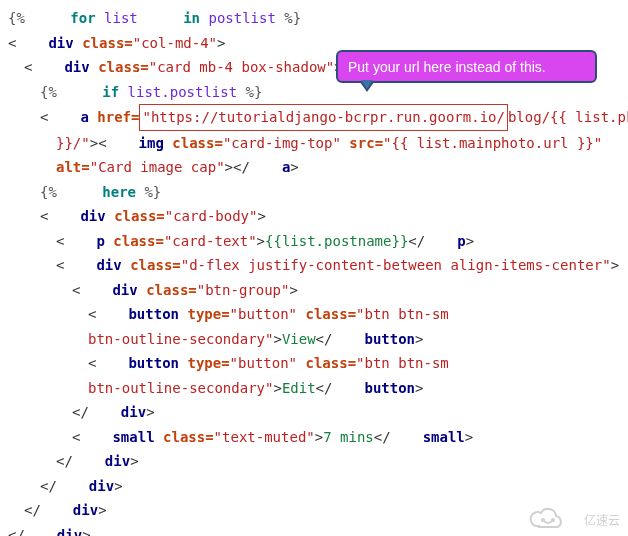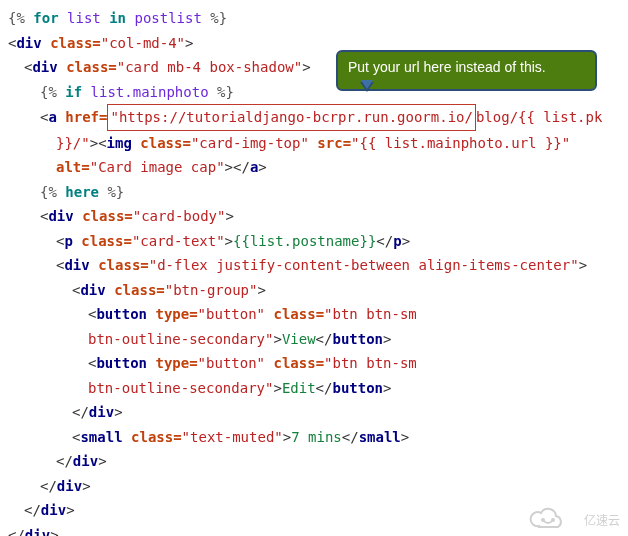--- a/index.html
+++ b/index.html
@@ -19,44 +19,44 @@
     white-space: nowrap;
   }
   .line { display:block; white-space: nowrap; }
   .i1 { padding-left: 16px; }
   .i2 { padding-left: 32px; }
   .i3 { padding-left: 48px; }
   .i4 { padding-left: 64px; }
   .i5 { padding-left: 80px; }
 
   .delim { color: #555555; }       
-  .kw    { color: #008080; font-weight: 700; } 
+  .kw    { color: #008080; font-weight: 700; margin-left: 37px; } 
   .var   { color: #6d28d9; text-align: right; }       
-  .tag   { color: #000080; font-weight: 700; }       
+  .tag   { color: #000080; font-weight: 700; margin-left: 32px; }       
   .attrb { color: #c2410c; font-weight: 700; }
   .str   { color: #bb2222; }       
   .txt   { color: #15803d; }       
   .ang   { color: #333333; }       
 
   .urlbox {
     display: inline-block;
     border: 1.5px solid #c0392b;
     padding: 0 2px;
     position: relative;
     top: 0;
   }
 
   
   .callout {
     position: absolute;
     left: 336px;
     top: 50px;
     width: 261px;
-    height: 41px;
-    background: #4d7c0f;
+    height: 33px;
+    background: #d946ef;
     border: 2px solid #2a4e77;
     border-radius: 6px;
     color: #ffffff;
     font-family: Verdana, Geneva, sans-serif;
     font-size: 14px;
     line-height: 30px;
     padding: 0 10px;
     box-sizing: border-box;
     z-index: 20;
   }
@@ -120,21 +120,21 @@
     <span class="ang">&lt;</span><span class="tag">div</span>
     <span class="attrb">class=</span><span class="str">"col-md-4"</span><span class="ang">&gt;</span>
   </span>
 
   <span class="line i1">
     <span class="ang">&lt;</span><span class="tag">div</span>
     <span class="attrb">class=</span><span class="str">"card mb-4 box-shadow"</span><span class="ang">&gt;</span>
   </span>
 
   <span class="line i2">
-    <span class="delim">{% </span><span class="kw">if</span><span class="var"> list.mainphoto </span><span class="delim">%}</span>
+    <span class="delim">{% </span><span class="kw">if</span><span class="var"> list.postlist </span><span class="delim">%}</span>
   </span>
 
   <span class="line i2">
     <span class="ang">&lt;</span><span class="tag">a</span>
     <span class="attrb">href=</span><span class="urlbox"><span class="str">"</span><span class="str">https://tutorialdjango-bcrpr.run.goorm.io/</span></span><span class="str">blog/{{ list.pk</span>
   </span>
 
   <span class="line i3">
     <span class="str">}}/"</span><span class="ang">&gt;&lt;</span><span class="tag">img</span>
     <span class="attrb">class=</span><span class="str">"card-img-top"</span>

